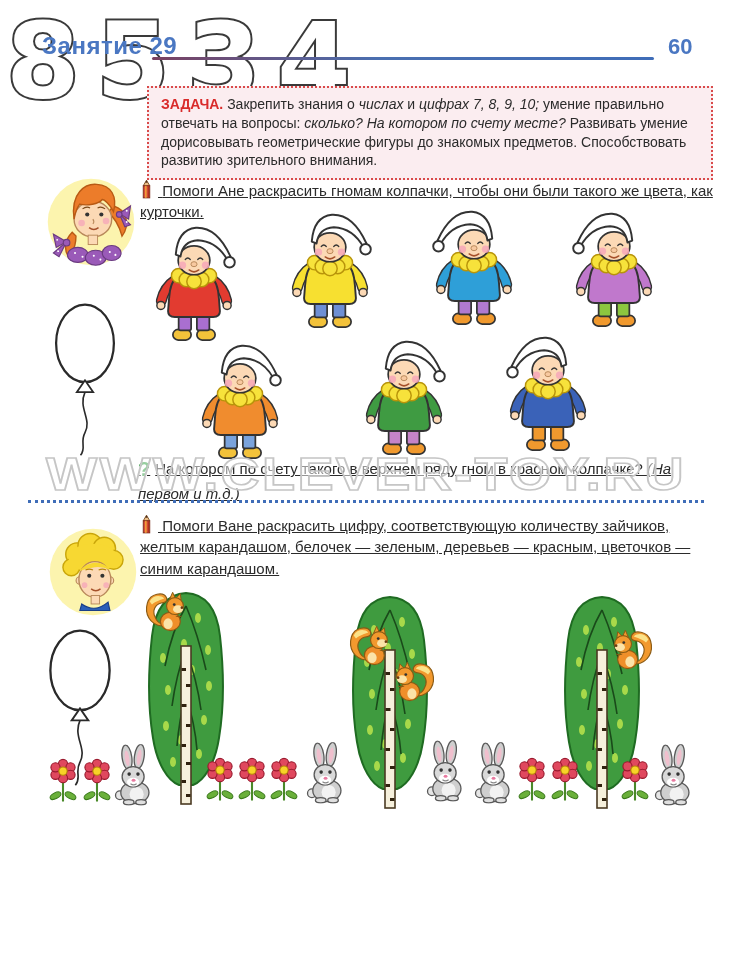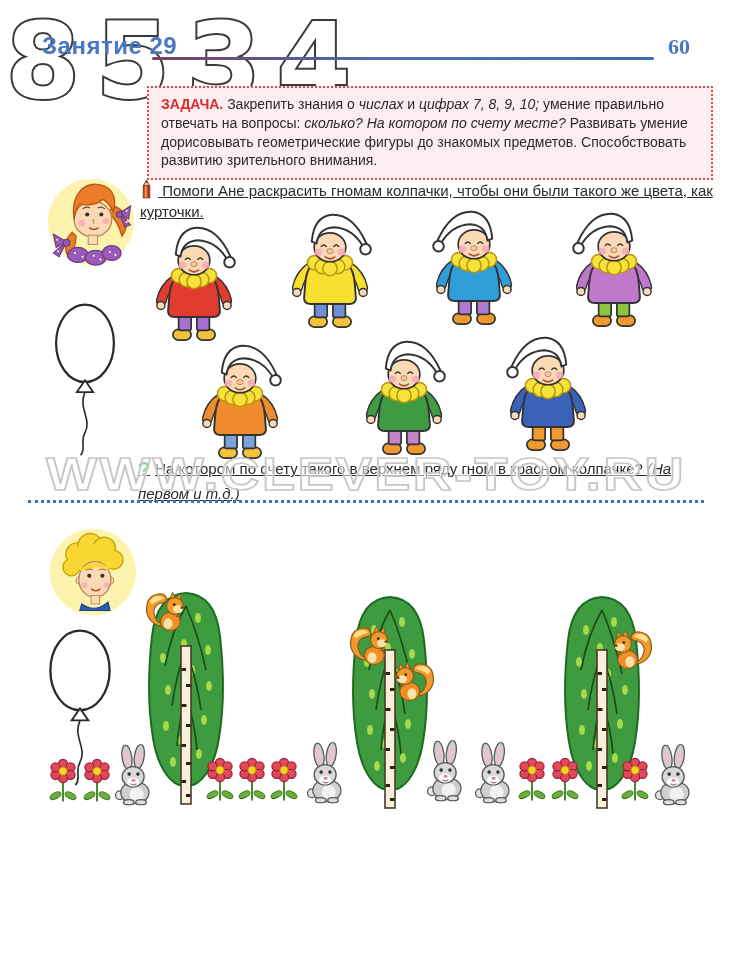--- a/index.html
+++ b/index.html
@@ -1,20 +1,20 @@
 <!DOCTYPE html>
 <html><head>
 <meta charset="utf-8">
 <style>
   html,body{margin:0;padding:0;background:#ffffff;}
   .page{position:relative;width:732px;height:960px;background:#fff;overflow:hidden;
         font-family:"Liberation Sans",sans-serif;color:#2b2b2b;margin:0 auto;}
   .abs{position:absolute;}
   .lesson-title{position:absolute;left:42px;top:32px;font-size:24px;font-weight:bold;color:#4a77c2;letter-spacing:.5px;}
-  .page-num{position:absolute;left:668px;top:34px;font-size:22px;font-weight:bold;color:#4a77c2;font-family:Liberation Serif, serif;}
+  .page-num{position:absolute;left:668px;top:34px;font-size:22px;font-weight:bold;color:#4a77c2;}
   .header-rule{position:absolute;left:152px;top:57px;width:502px;height:3px;border-radius:2px;
                background:linear-gradient(90deg,#7a4060,#4a6fb0 45%,#3f6db8);}
   .task-box{position:absolute;left:147px;top:86px;width:566px;box-sizing:border-box;
             padding:7px 12px 8px 12px;background:#fbedf0;border:2px dotted #d94a4a;
             font-size:14px;line-height:1.34;}
   .task-label{color:#d92b2b;font-weight:bold;}
   .it{font-style:italic;text-align:center;}
   .instr{position:absolute;font-size:15px;line-height:1.42;text-decoration:underline;}
   .pencil{display:inline-block;vertical-align:-4px;margin-right:5px;}
   .qmark{color:#2f9e3f;font-weight:bold;font-size:20px;margin-right:5px;vertical-align:-2px;}
@@ -281,20 +281,26 @@
 
   
   <svg class="watermark" style="left:30px;top:446px" width="672" height="60">
     <text x="336" y="44" text-anchor="middle" textLength="640" lengthAdjust="spacingAndGlyphs">WWW.CLEVER-TOY.RU</text>
   </svg>
 
   
   <div class="divider"></div>
 
   
+  <div class="instr" style="left:140px;top:514px;width:576px">
+    <svg class="pencil" width="13" height="21" viewBox="0 0 14 22">
+        <use href="#sym-pencil"></use>
+      </svg>
+    <span>Помоги Ване раскрасить цифру, соответствующую количеству зайчиков, желтым карандашом, белочек — зеленым, деревьев — красным, цветочков — синим карандашом.</span>
+  </div>
 
   
   <svg class="abs" style="left:46px;top:520px" width="94" height="104" viewBox="0 0 100 110">
     <circle cx="50" cy="55" r="46" fill="#fcf4ae"></circle>
     <g fill="#f7d832" stroke="#c9a50a" stroke-width="1.5">
       <circle cx="33" cy="36" r="12"></circle>
         <circle cx="47" cy="27" r="13"></circle>
         <circle cx="62" cy="30" r="12"></circle>
       <circle cx="72" cy="42" r="10"></circle>
         <circle cx="27" cy="50" r="9"></circle>

